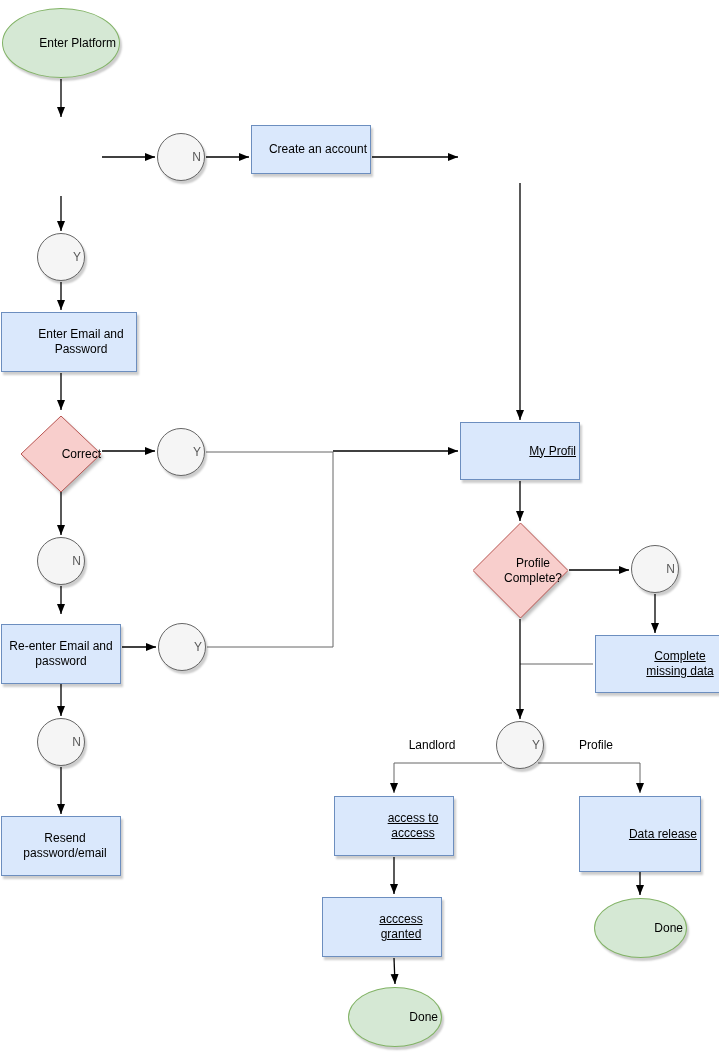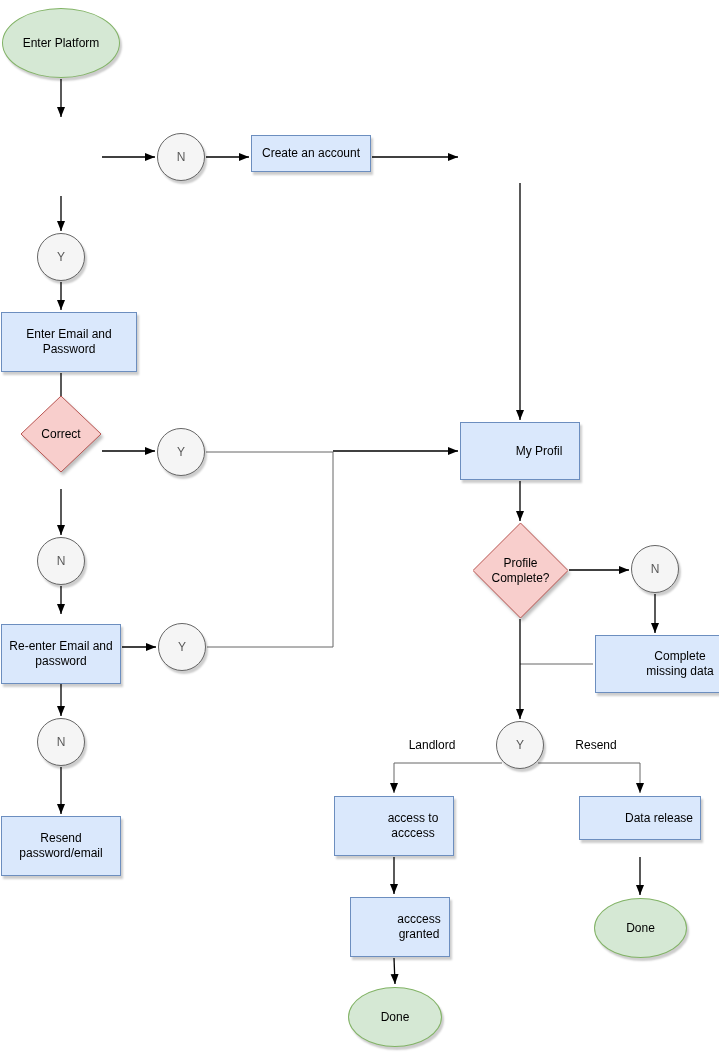--- a/index.html
+++ b/index.html
@@ -6,21 +6,21 @@
   .canvas{
     position:relative;width:719px;height:1052px;overflow:hidden;
     background:var(--background,#ffffff);
     font-family:"Liberation Sans",sans-serif;
     font-size:12px;color:var(--text-color,#000000);
   }
   .edges-svg{position:absolute;left:0;top:0;width:719px;height:1052px;}
   .edge{stroke:var(--line-color,#000000);stroke-width:1.3;fill:none;}
   .edge-gray{stroke:#666666;stroke-width:1;fill:none;}
   .node{
-    position:absolute;display:flex;align-items:center;justify-content:center;
+    position:absolute;display:flex;align-items:center;justify-content:flex-end;
     text-align:center;line-height:1.25;box-sizing:border-box;padding:3px;
   }
   .process{
     background:var(--process-fill,#dae8fc);
     border:1px solid var(--process-stroke,#6c8ebf);
     box-shadow:2px 3px 2px rgba(0,0,0,0.2);
   }
   .terminal{
     background:var(--terminal-fill,#d5e8d4);
     border:1px solid var(--terminal-stroke,#82b366);
@@ -36,21 +36,21 @@
   }
   .decision{padding:0;background:transparent;border:none;box-shadow:none;}
   .decision .shape{position:absolute;left:0;top:0;width:100%;height:100%;
     filter:drop-shadow(2px 3px 1.5px rgba(0,0,0,0.25));}
   .decision .shape polygon{
     fill:var(--decision-fill,#f8cecc);
     stroke:var(--decision-stroke,#b85450);
     stroke-width:1;
   }
   .node span{position:relative;display:inline-block;}
-  .link span{padding-left:38px;}
+  .link span{text-decoration:underline;padding-left:38px;}
   .elabel{position:absolute;text-align:center;}
 </style>
 </head>
 <body>
 
 <div class="canvas">
 
   <svg class="edges-svg">
     <defs>
       <marker id="arrow" markerWidth="12" markerHeight="10" refX="10" refY="4" orient="auto" markerUnits="userSpaceOnUse">
@@ -88,34 +88,34 @@
 
   <div class="node terminal" style="left:2px;top:8px;width:118px;height:70px">
     <span>Enter Platform</span>
   </div>
 
 
   <div class="node connector" style="left:157px;top:133px;width:48px;height:48px">
     <span>N</span>
   </div>
 
-  <div class="node process" style="left:251px;top:135px;width:120px;height:37px">
+  <div class="node process" style="left:251px;top:125px;width:120px;height:49px">
     <span>Create an account</span>
   </div>
 
 
   <div class="node connector" style="left:37px;top:233px;width:48px;height:48px">
     <span>Y</span>
   </div>
 
   <div class="node process" style="left:1px;top:312px;width:136px;height:60px">
     <span style="max-width:104px">Enter Email and Password</span>
   </div>
 
-  <div class="node decision" style="left:21px;top:396px;width:80px;height:76px">
+  <div class="node decision" style="left:21px;top:416px;width:80px;height:76px">
     <svg class="shape" viewBox="0 0 80 76" preserveAspectRatio="none">
       <polygon points="40,0 80,38 40,76 0,38"></polygon>
     </svg>
     <span style="max-width:76px">Correct</span>
   </div>
 
   <div class="node connector" style="left:157px;top:428px;width:48px;height:48px">
     <span>Y</span>
   </div>
 
@@ -157,31 +157,31 @@
   <div class="node process link" style="left:595px;top:635px;width:132px;height:58px">
     <span style="max-width:106px">Complete missing data</span>
   </div>
 
   <div class="node connector" style="left:496px;top:721px;width:48px;height:48px">
     <span>Y</span>
   </div>
 
   <div class="elabel" style="left:400px;top:738px;width:64px">Landlord</div>
 
-  <div class="elabel" style="left:564px;top:738px;width:64px">Resend</div>
+  <div class="elabel" style="left:564px;top:738px;width:64px">Profile</div>
 
   <div class="node process link" style="left:334px;top:796px;width:120px;height:60px">
     <span>access to acccess</span>
   </div>
 
-  <div class="node process link" style="left:579px;top:796px;width:122px;height:44px">
+  <div class="node process link" style="left:579px;top:796px;width:122px;height:76px">
     <span>Data release</span>
   </div>
 
-  <div class="node process link" style="left:350px;top:897px;width:100px;height:60px">
+  <div class="node process link" style="left:322px;top:897px;width:120px;height:60px">
     <span>acccess granted</span>
   </div>
 
   <div class="node terminal" style="left:594px;top:898px;width:93px;height:60px">
     <span>Done</span>
   </div>
 
   <div class="node terminal" style="left:348px;top:987px;width:94px;height:60px">
     <span>Done</span>
   </div>

